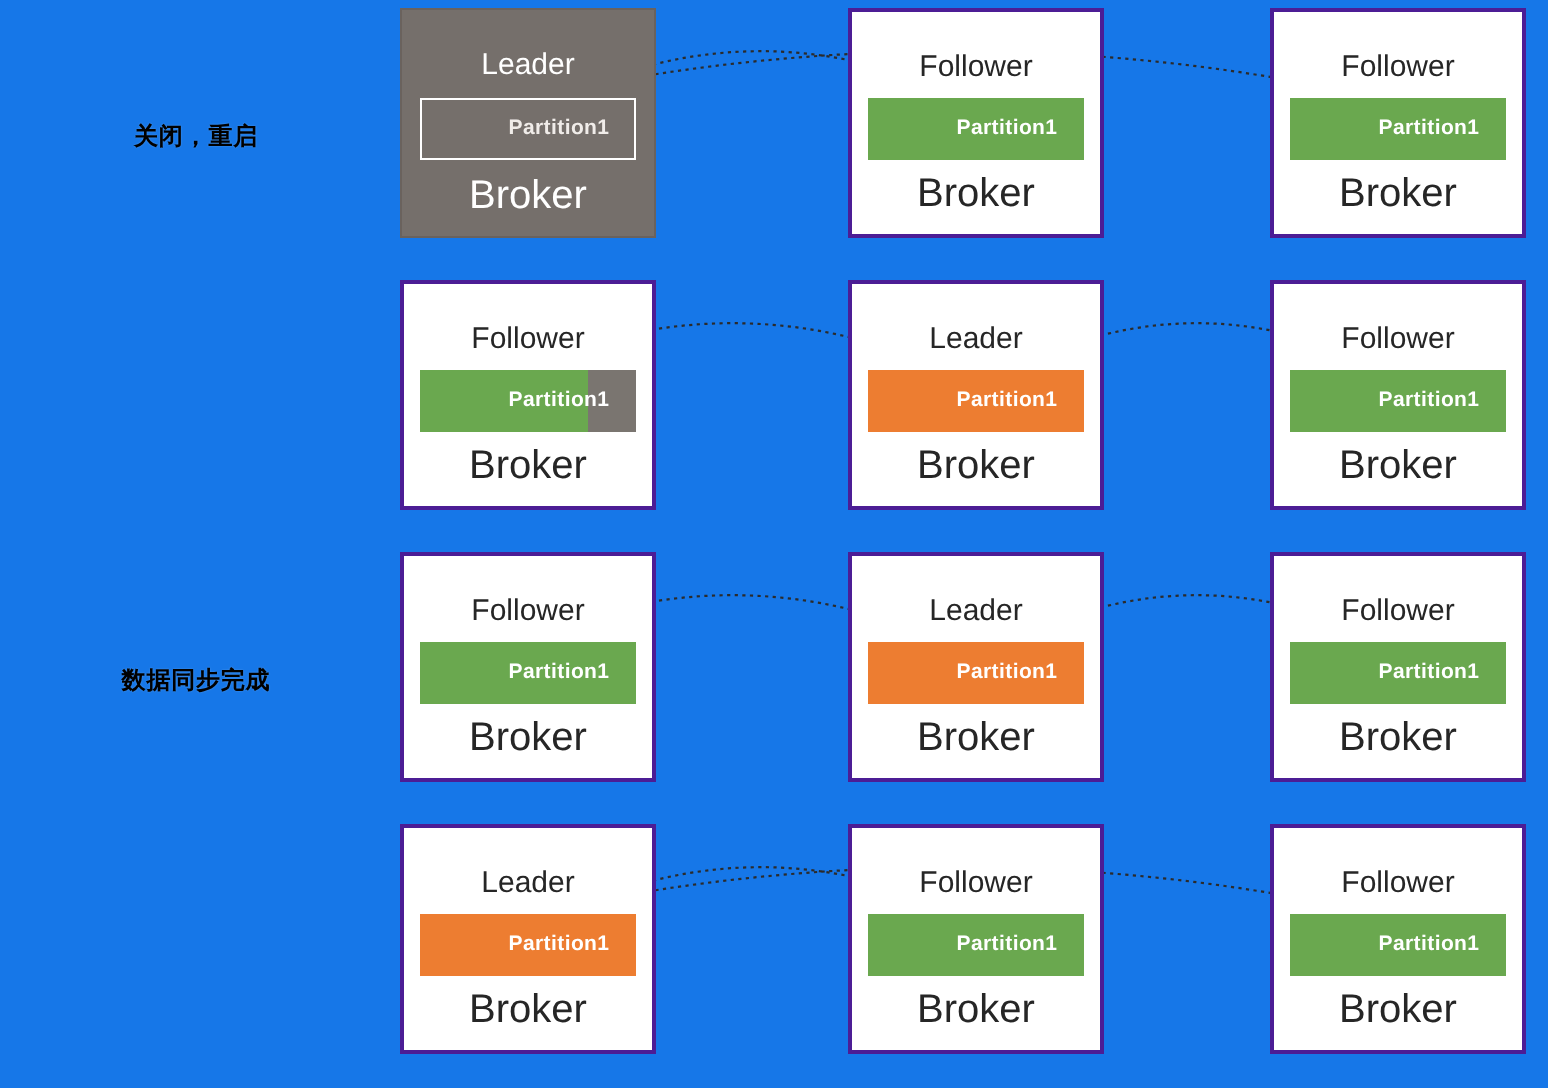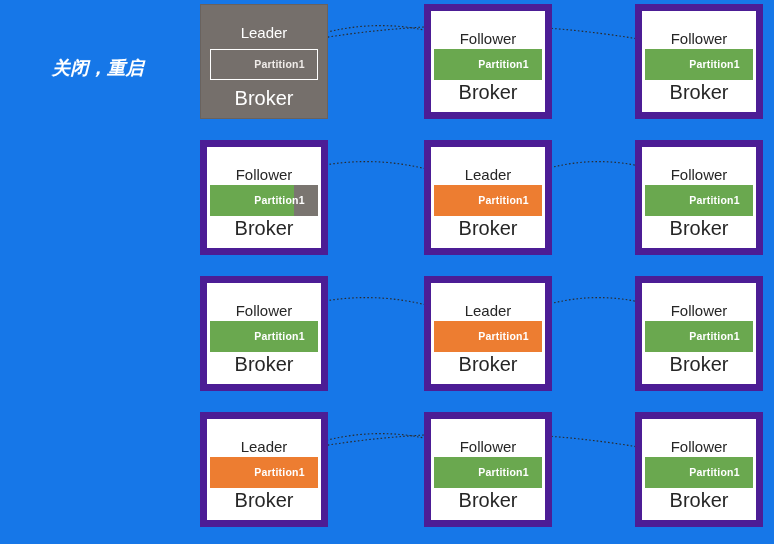--- a/index.html
+++ b/index.html
@@ -37,28 +37,27 @@
   
   .caption {
     position: absolute;
     left: 0;
     top: 0;
     width: 196px;
     height: 136px;
     display: flex;
     align-items: center;
     justify-content: center;
-    color: #ffffff;
-    font-size: 18px;
+    color: #000000;
+    font-size: 12px;
     font-weight: 700;
     letter-spacing: 0.4px;
     text-align: center;
     white-space: nowrap;
     text-shadow: 0 0 1px rgba(255,255,255,0.25);
-    font-style: italic;
   }
 
   
   .card {
     position: absolute;
     width: 128px;
     height: 115px;
     top: 4px;
     box-sizing: border-box;
     display: flex;
@@ -66,21 +65,21 @@
     align-items: center;
     justify-content: space-between;
     padding: 6px 0 4px 0;
   }
   .card.c0 { left: 200px; }
   .card.c1 { left: 424px; }
   .card.c2 { left: 635px; }
 
   .card.white {
     background: #ffffff;
-    border: 7px solid #4c1d95;
+    border: 2px solid #4c1d95;
   }
   .card.gray {
     background: #756f6b;
     border: 1px solid #6a625d;
   }
 
   .role {
     font-size: 15px;
     color: #262626;
     font-weight: 400;
@@ -222,20 +221,21 @@
       <div class="card c2 white">
         <div class="role">Follower</div>
         <div class="part green">
           <div class="fill" style="width: 100%;"></div>
           <span class="plabel">Partition1</span>
         </div>
         <div class="brokerlbl">Broker</div>
       </div>
     </div>
     <div class="row row-2">
+      <div class="caption">数据同步完成</div>
       <svg class="arrows" width="774" height="136">
         <path d="M 458 43 C 388 16, 318 22, 258 50" fill="none" stroke="#2b2b2b" stroke-width="1.1" stroke-dasharray="1.6 2.2"></path>
         <path d="M 258 50 L 255.82270293960298 41.26733846351603 L 251.52594179695214 43.74807466586903 Z" fill="#1a1a1a"></path>
         <path d="M 518 43 C 579.25 16, 640.5 22, 693 50" fill="none" stroke="#2b2b2b" stroke-width="1.1" stroke-dasharray="1.6 2.2"></path>
         <path d="M 693 50 L 686.5259417969521 43.74807466586903 L 690.822702939603 41.26733846351603 Z" fill="#1a1a1a"></path>
       </svg>
       <div class="card c0 white">
         <div class="role">Follower</div>
         <div class="part green">
           <div class="fill" style="width: 100%;"></div>

